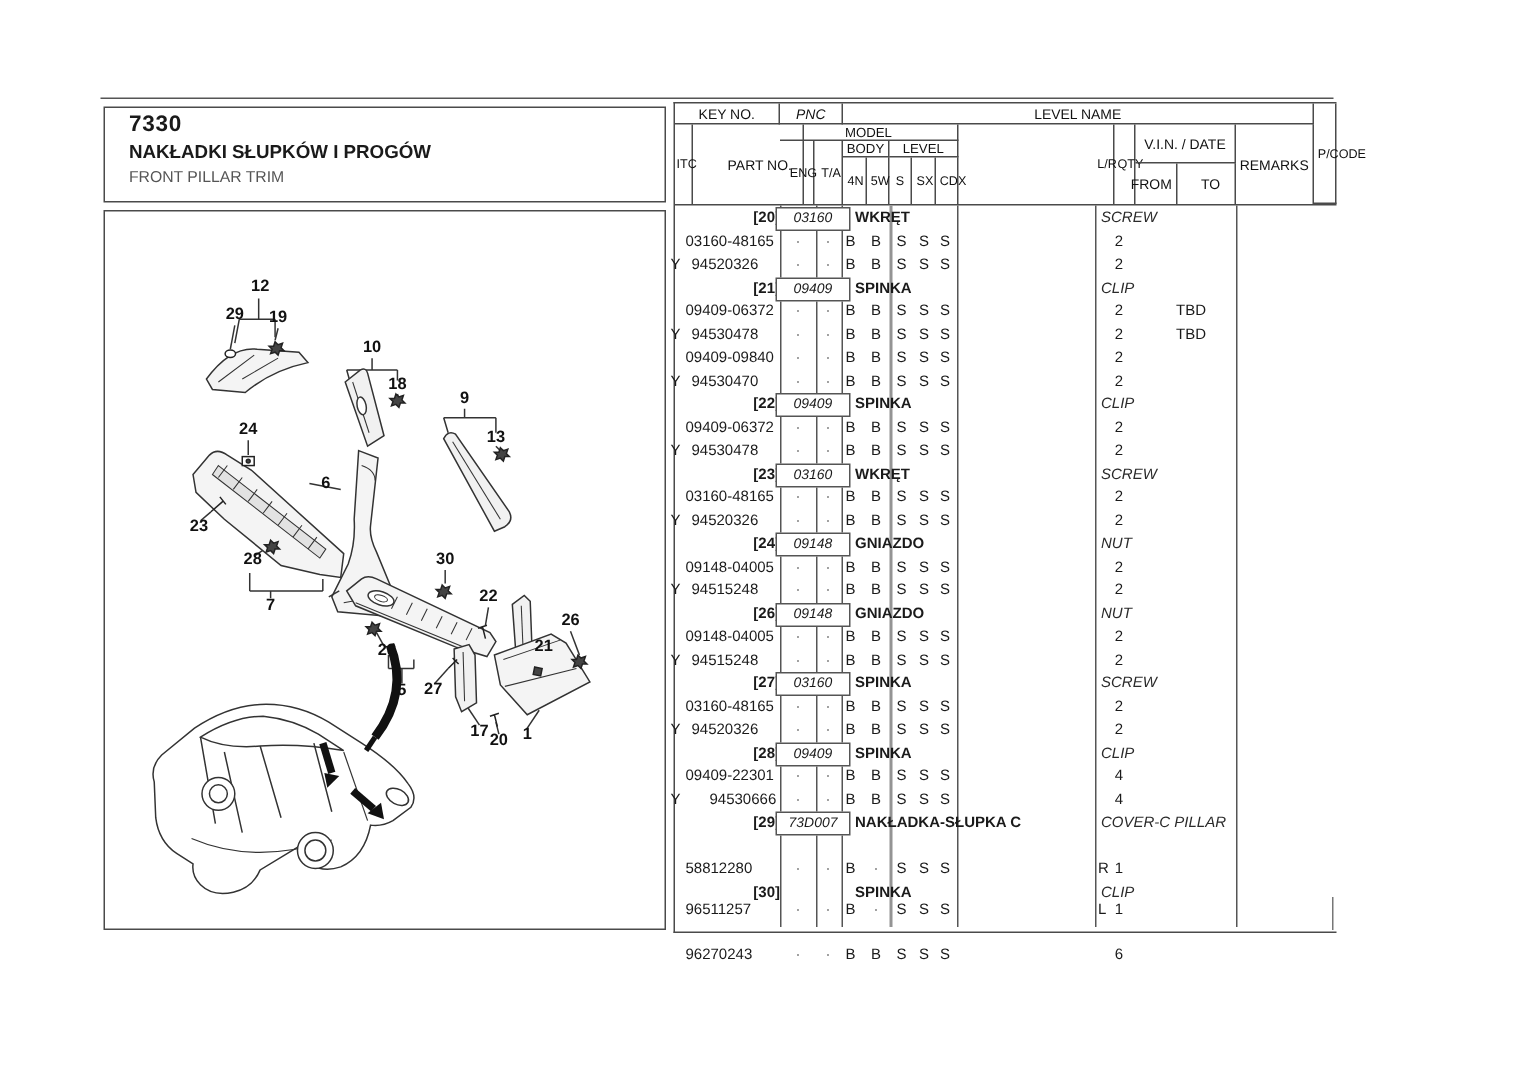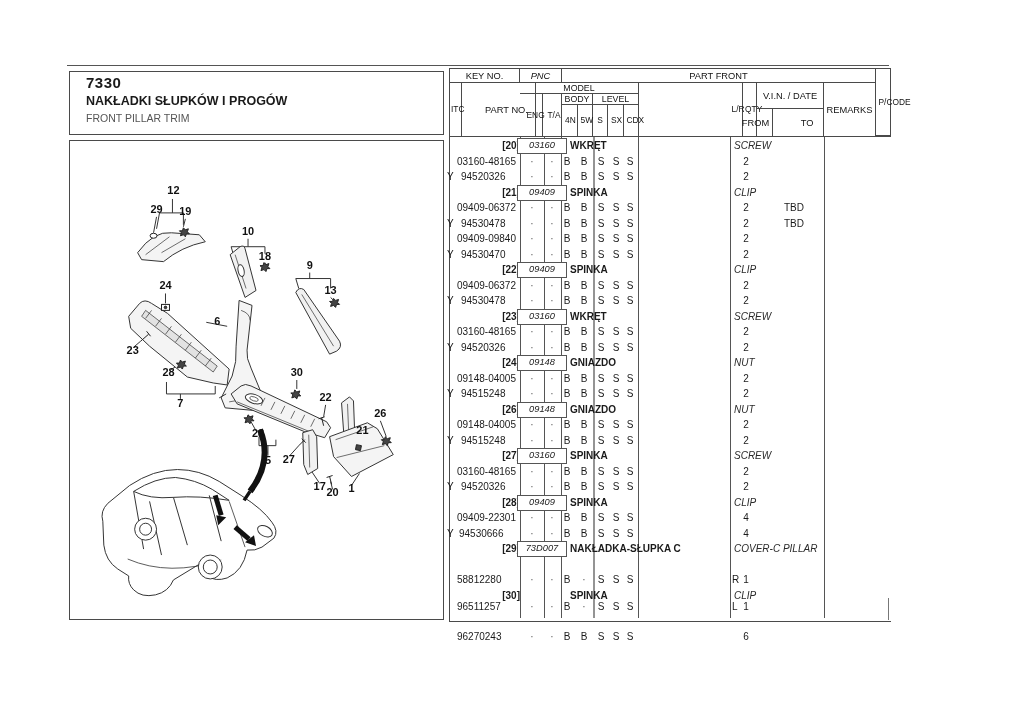--- a/index.html
+++ b/index.html
@@ -206,21 +206,21 @@
           <text x="264" y="357" text-anchor="middle" class="callout">20</text>
           <text x="283" y="353" text-anchor="middle" class="callout">1</text>
         </g>
     </svg>
   </div>
 
   <div id="parts-table">
 
     <div class="hc br bb" style="left:0;top:0;width:70px;height:14px;">KEY NO.</div>
     <div class="hc br bb it" style="left:70px;top:0;width:42px;height:14px;">PNC</div>
-    <div class="hc br bb" style="left:112px;top:0;width:314px;height:14px;">PART FRONT</div>
+    <div class="hc br bb" style="left:112px;top:0;width:314px;height:14px;">LEVEL NAME</div>
     <div class="hc br bb" style="left:426px;top:0;width:15px;height:67px;">
         <span class="vtx">P/CODE</span>
       </div>
 
     <div class="hc br" style="left:0;top:14px;width:12px;height:53px;">
         <span class="vtx">ITC</span>
       </div>
     <div class="hc br" style="left:12px;top:14px;width:58px;height:53px;margin-left:16px;">PART NO.</div>
     <div class="hc br bb" style="left:70px;top:14px;width:119px;height:11px;font-size:8.8px;">MODEL</div>
     <div class="hc br" style="left:70px;top:25px;width:23px;height:42px;">
@@ -247,21 +247,21 @@
         <span class="vtx">CDX</span>
       </div>
 
     <div class="hc br" style="left:280px;top:14px;width:13px;height:53px;">
         <span class="vtx">L/R</span>
       </div>
     <div class="hc br" style="left:293px;top:14px;width:14px;height:53px;">
         <span class="vtx">QTY</span>
       </div>
     <div class="hc br bb" style="left:307px;top:14px;width:67px;height:26px;">V.I.N. / DATE</div>
-    <div class="hc br" style="left:289px;top:40px;width:34px;height:27px;">FROM</div>
+    <div class="hc br" style="left:301px;top:40px;width:34px;height:27px;">FROM</div>
     <div class="hc br" style="left:341px;top:40px;width:33px;height:27px;">TO</div>
     <div class="hc br" style="left:374px;top:14px;width:52px;height:53px;">REMARKS</div>
     <div class="hline"></div>
 
     <div class="vline" style="left:70px;"></div>
     <div class="vline" style="left:94px;"></div>
     <div class="vline" style="left:111px;"></div>
     <div class="vline thick" style="left:143px;"></div>
     <div class="vline" style="left:188px;"></div>
     <div class="vline" style="left:280px;"></div>
@@ -508,21 +508,21 @@
           <span class="cell ctr dot" style="left: 92px; width: 20px;">·</span>
           <span class="cell ctr" style="left: 109px; width: 16px;">B</span>
           <span class="cell ctr" style="left: 126px; width: 16px;">B</span>
           <span class="cell ctr" style="left: 143px; width: 16px;">S</span>
           <span class="cell ctr" style="left: 158px; width: 16px;">S</span>
           <span class="cell ctr" style="left: 172px; width: 16px;">S</span>
           <span class="cell ctr" style="left: 288px; width: 16px;">4</span>
         </div>
         <div class="trow" style="top: 456.5px;">
           <span class="cell" style="left: -3px; width: 10px;">Y</span>
-          <span class="cell" style="left: 9px; width: 72px;">94530666</span>
+          <span class="cell" style="left: 23px; width: 72px;">94530666</span>
           <span class="cell ctr dot" style="left: 72px; width: 20px;">·</span>
           <span class="cell ctr dot" style="left: 92px; width: 20px;">·</span>
           <span class="cell ctr" style="left: 109px; width: 16px;">B</span>
           <span class="cell ctr" style="left: 126px; width: 16px;">B</span>
           <span class="cell ctr" style="left: 143px; width: 16px;">S</span>
           <span class="cell ctr" style="left: 158px; width: 16px;">S</span>
           <span class="cell ctr" style="left: 172px; width: 16px;">S</span>
           <span class="cell ctr" style="left: 288px; width: 16px;">4</span>
         </div>
         <div class="trow" style="top: 472px;">

